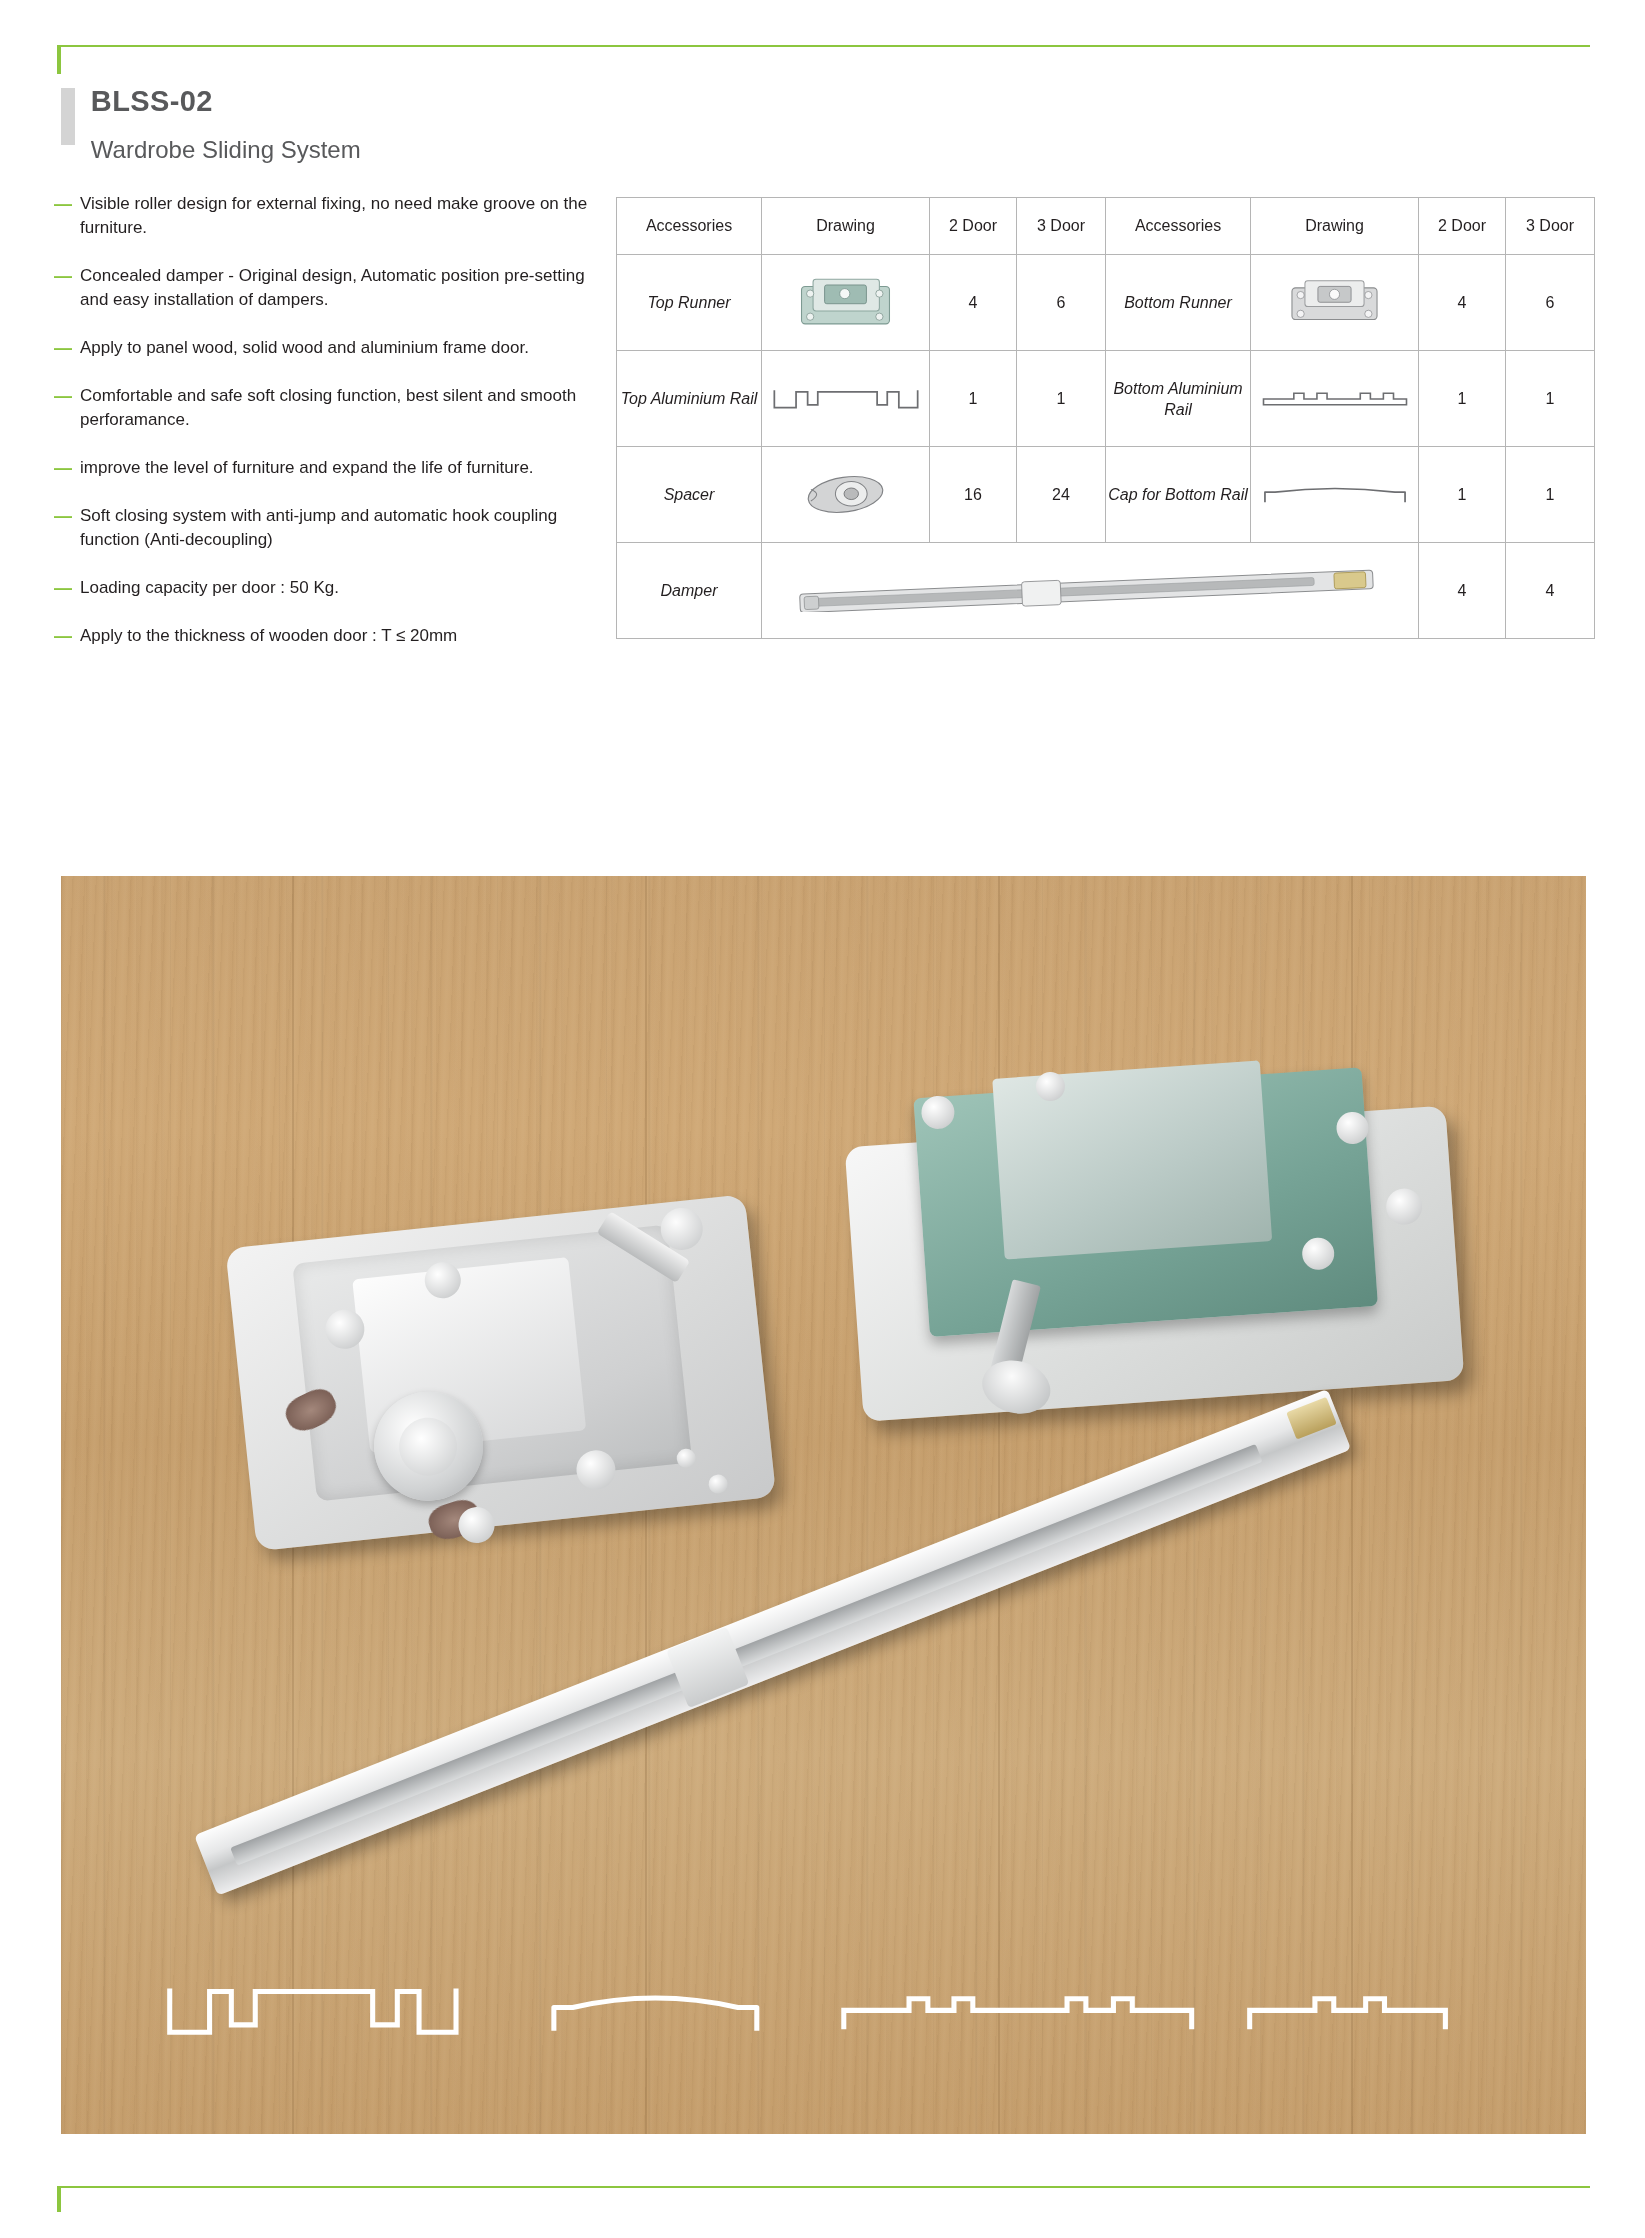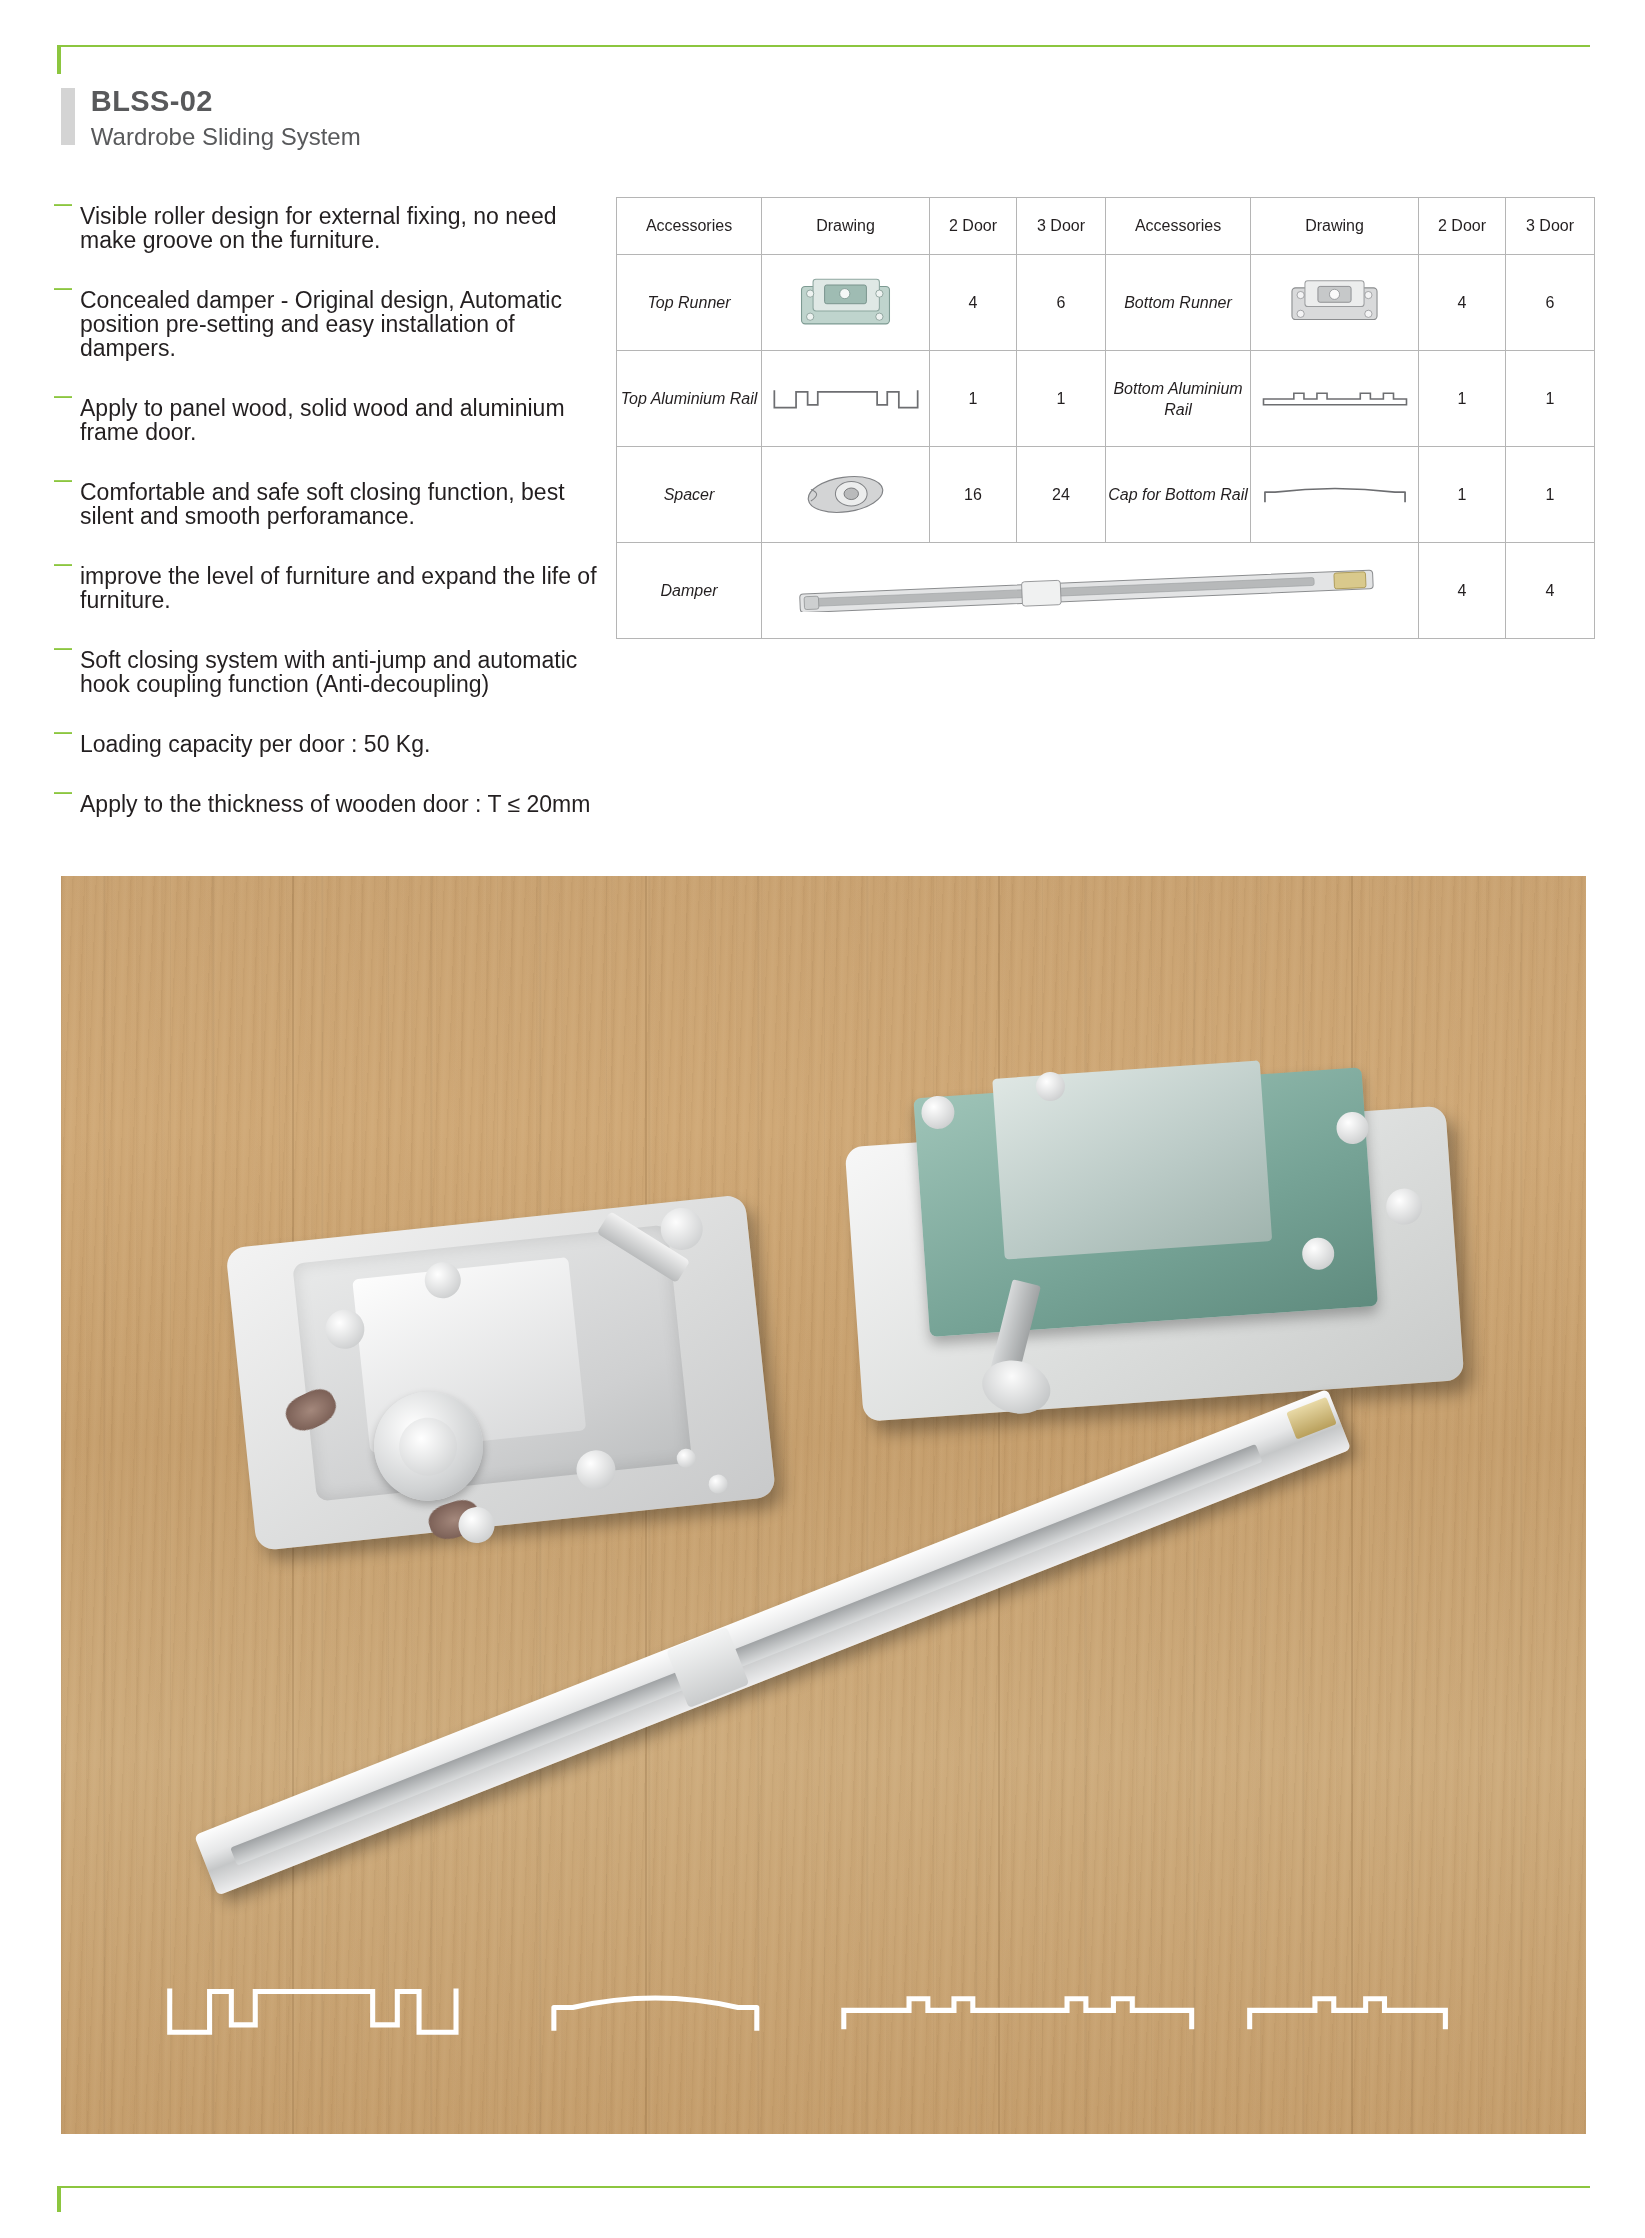--- a/index.html
+++ b/index.html
@@ -52,21 +52,21 @@
     font-size: 29px;
     font-weight: bold;
     color: #58595b;
     letter-spacing: 0.4px;
     line-height: 35px;
   }
   .subtitle {
     font-size: 24px;
     color: #58595b;
     line-height: 30px;
-    margin-top: 3px;
+    margin-top: 16px;
   }
 
   
   .features {
     position: absolute;
     left: 54px;
     top: 192px;
     width: 551px;
   }
   .feature {
@@ -75,25 +75,24 @@
   }
   .feature-dash {
     color: #8cc63f;
     font-size: 18px;
     line-height: 24px;
     width: 26px;
     flex: 0 0 26px;
     font-weight: bold;
   }
   .feature-text {
-    font-size: 23px;
+    font-size: 17px;
     line-height: 24px;
     color: #231f20;
     flex: 1;
-    margin-top: 12px;
   }
 
   
   .table-wrap {
     position: absolute;
     left: 616px;
     top: 197px;
     width: 877px;
   }
   table.acc {

